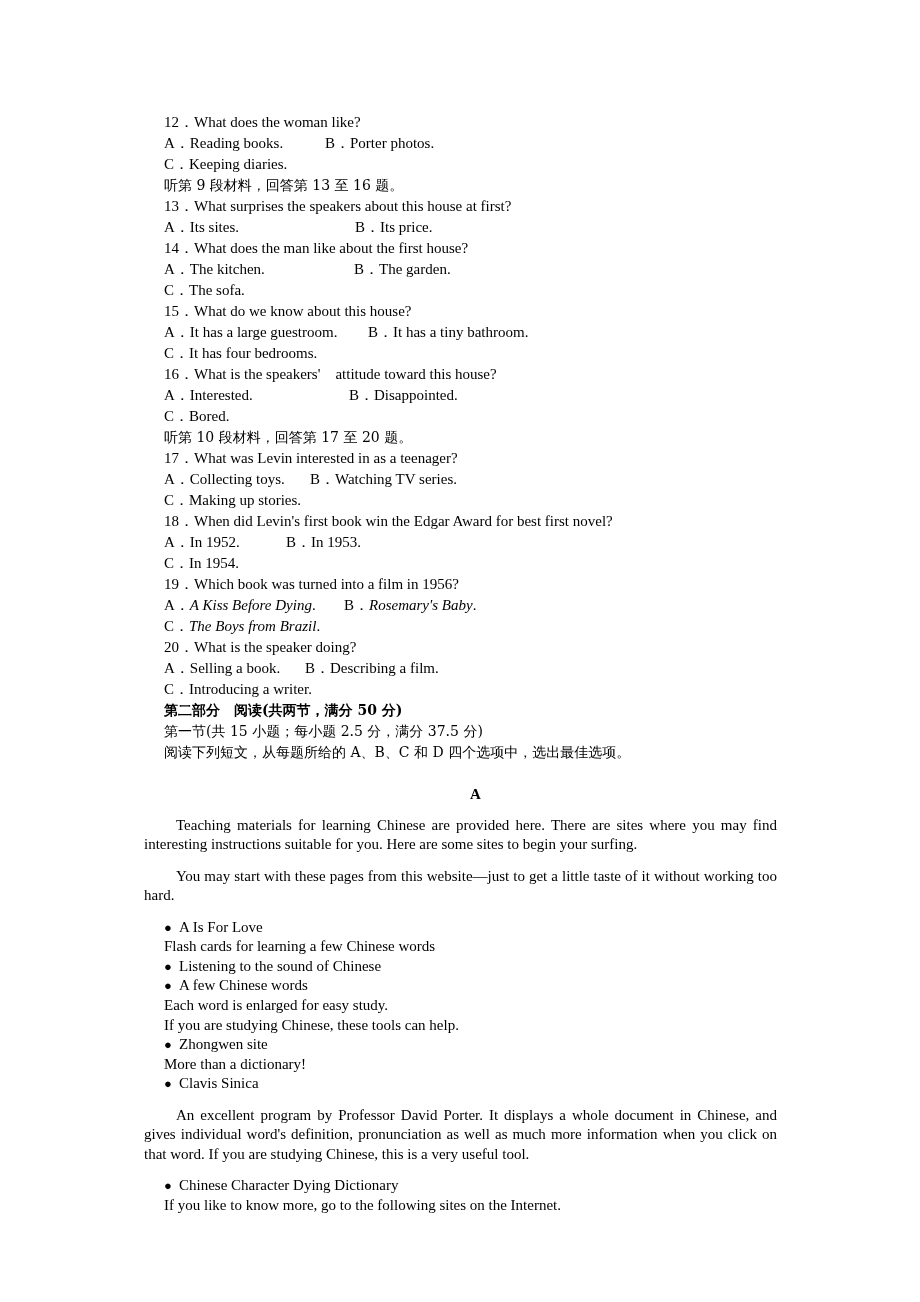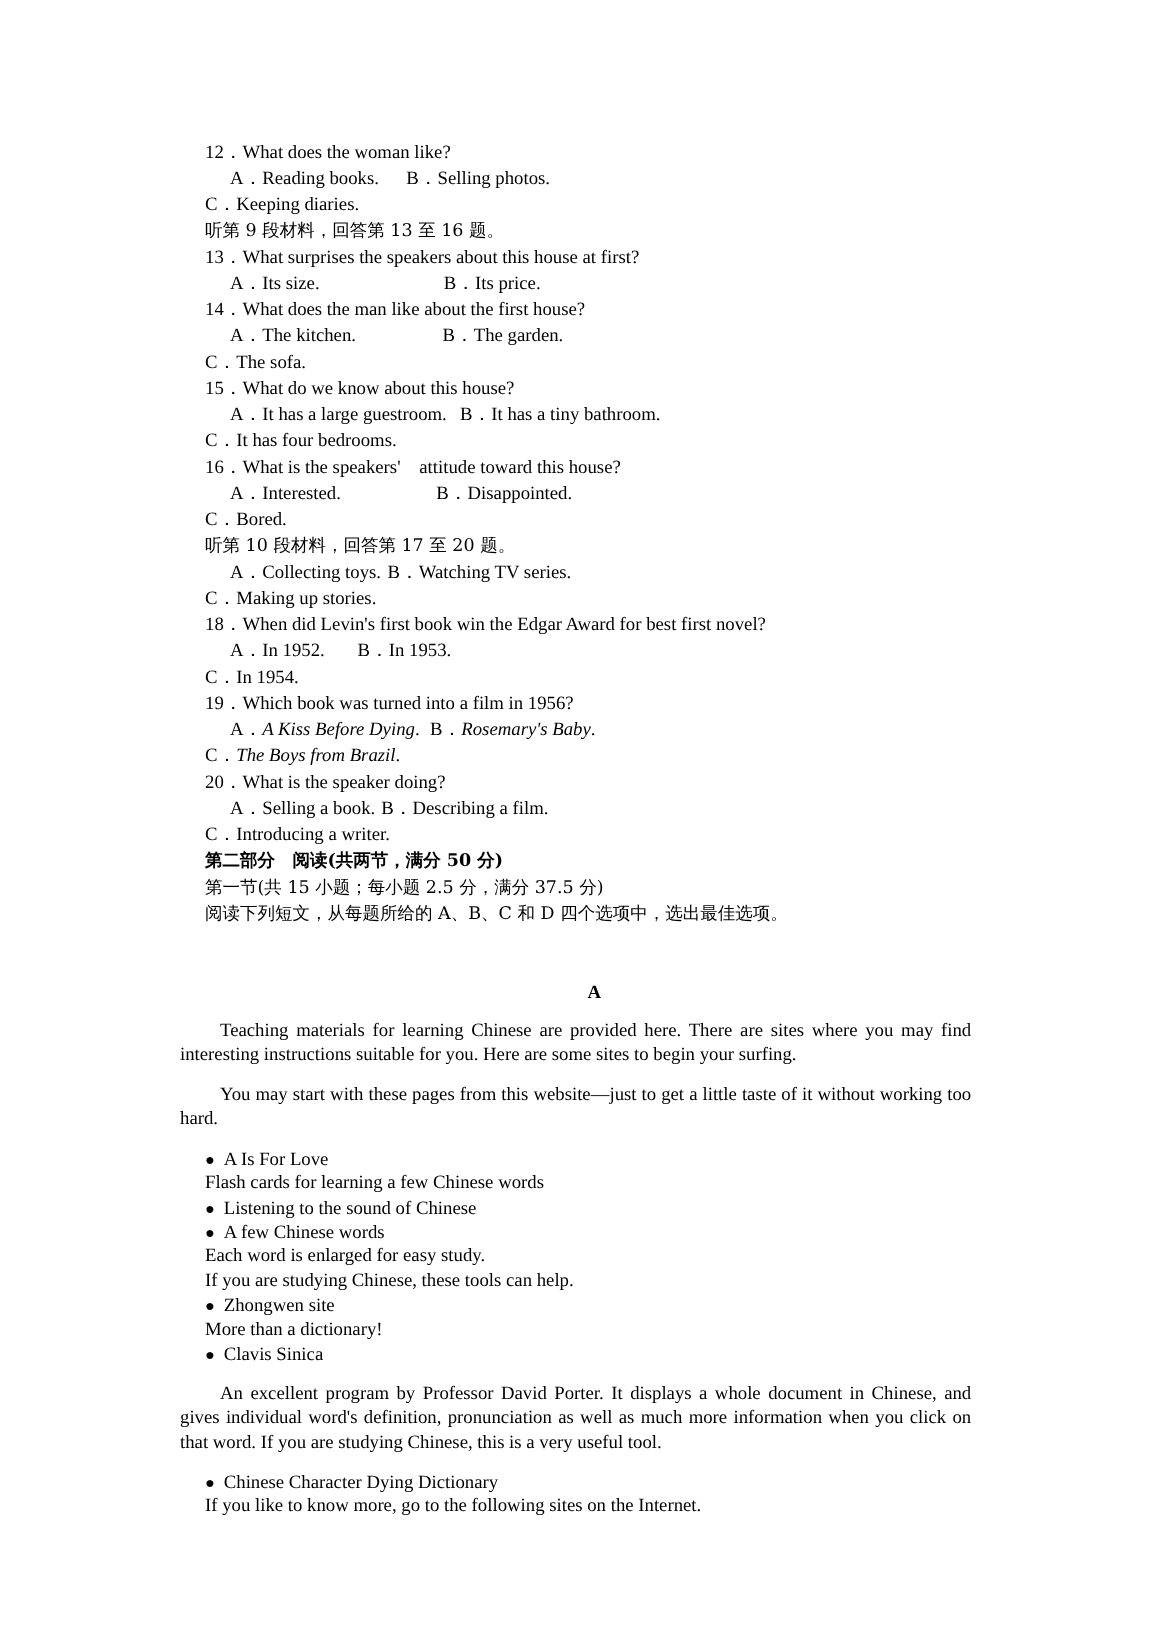--- a/index.html
+++ b/index.html
@@ -4,49 +4,49 @@
   <style>
     html, body { margin: 0; padding: 0; background: #ffffff; }
     body {
       width: 920px; height: 1302px; position: relative; overflow: hidden;
       font-family: "Liberation Serif", "DejaVu Serif", serif;
       color: #000;
     }
     .page { position: absolute; left: 0; top: 0; width: 920px; height: 1302px; padding-left: 48px; }
     .qsec { position: absolute; left: 164px; top: 112px; width: 640px; font-size: 15px; }
     .line { height: 21px; line-height: 21px; white-space: nowrap; position: relative; }
-    .opt { display: inline-block; margin-left: 20px; }
+    .opt { display: inline-block; }
     .bcol { position: absolute; }
     .cn { font-family: "DejaVu Serif", "Liberation Serif", serif; font-size: 14px; }
     .bold { font-weight: bold; }
     .it { font-style: italic; }
     .passage { position: absolute; left: 132px; top: 784px; width: 657px; font-size: 15px; }
     .title-a { text-align: center; font-weight: bold; height: 20px; line-height: 20px; padding-left: 30px; }
     .para { text-indent: 32px; line-height: 19.4px; text-align: justify; margin: 12px; }
     .pl { padding-left: 32px; line-height: 19.6px; height: 19.6px; white-space: nowrap; }
     .bullet { font-size: 13px; display: inline-block; width: 15px; }
   </style>
 </head>
 <body>
 
 <div class="page">
 
   <div class="qsec">
 
     <div class="line">12．What does the woman like?</div>
     <div class="line">
       <span class="opt">A．Reading books.</span>
-      <span class="bcol" style="left:161px">B．Selling photos.</span>
+      <span class="bcol" style="left:161px">B．Porter photos.</span>
     </div>
     <div class="line">C．Keeping diaries.</div>
     <div class="line cn">听第 9 段材料，回答第 13 至 16 题。</div>
 
     <div class="line">13．What surprises the speakers about this house at first?</div>
     <div class="line">
-      <span class="opt">A．Its size.</span>
+      <span class="opt">A．Its sites.</span>
       <span class="bcol" style="left:191px">B．Its price.</span>
     </div>
 
     <div class="line">14．What does the man like about the first house?</div>
     <div class="line">
       <span class="opt">A．The kitchen.</span>
       <span class="bcol" style="left:190px">B．The garden.</span>
     </div>
     <div class="line">C．The sofa.</div>
 
@@ -58,20 +58,21 @@
     <div class="line">C．It has four bedrooms.</div>
 
     <div class="line" style="white-space:pre">16．What is the speakers'    attitude toward this house?</div>
     <div class="line">
       <span class="opt">A．Interested.</span>
       <span class="bcol" style="left:185px">B．Disappointed.</span>
     </div>
     <div class="line">C．Bored.</div>
     <div class="line cn">听第 10 段材料，回答第 17 至 20 题。</div>
 
+    <div class="line">17．What was Levin interested in as a teenager?</div>
     <div class="line">
       <span class="opt">A．Collecting toys.</span>
       <span class="bcol" style="left:146px">B．Watching TV series.</span>
     </div>
     <div class="line">C．Making up stories.</div>
 
     <div class="line">18．When did Levin's first book win the Edgar Award for best first novel?</div>
     <div class="line">
       <span class="opt">A．In 1952.</span>
       <span class="bcol" style="left:122px">B．In 1953.</span>

